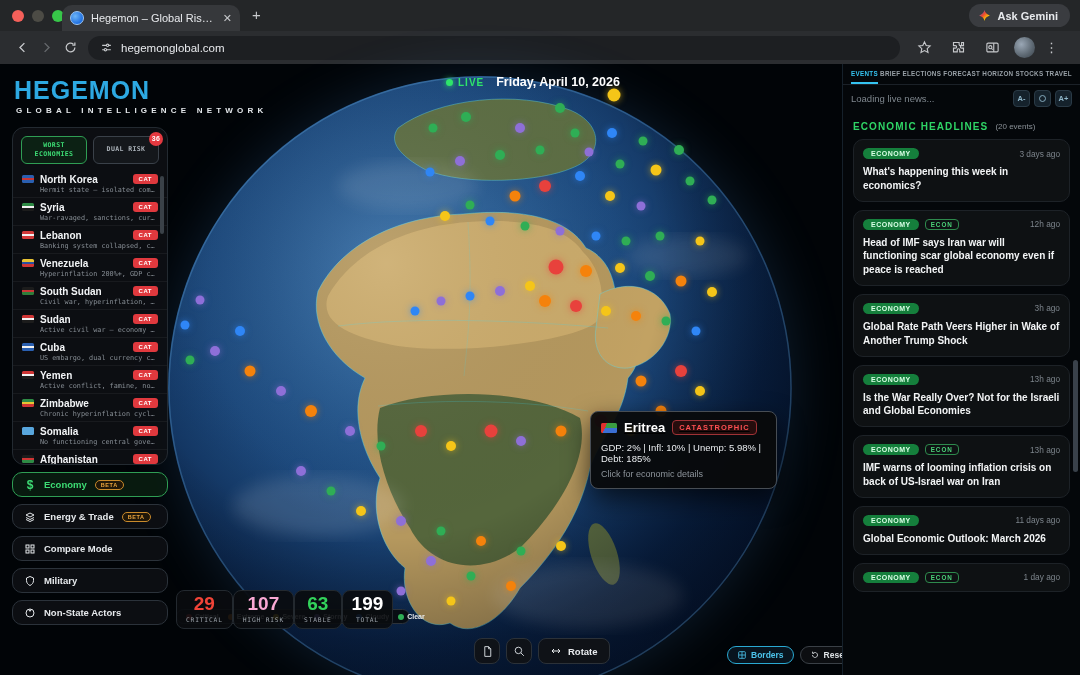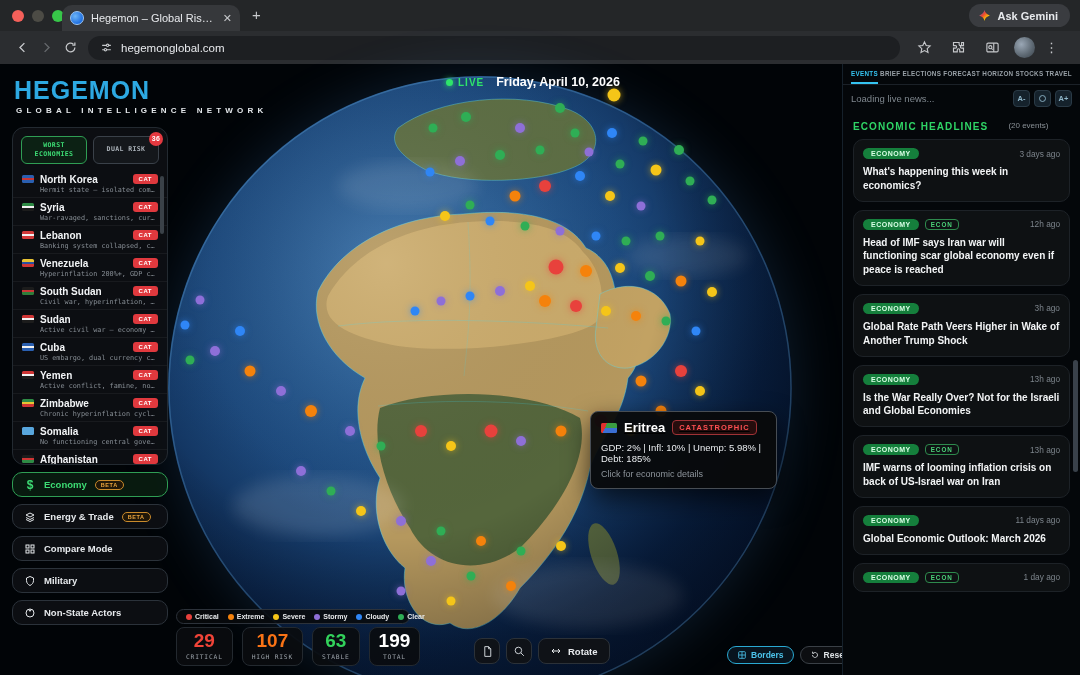--- a/index.html
+++ b/index.html
@@ -93,21 +93,21 @@
   .tt-stats { color:#e9ecef; font-size:9.5px; margin-top:7px; font-weight:normal; }
   .tt-hint { color:#8d949b; font-size:9px; margin-top:5px; }
 
   
   .legend { position:absolute; left:176px; top:609px; width:234px; height:15px; z-index:3;
             border:1px solid #2c323a; background:rgba(8,10,12,.88); border-radius:9px;
             display:flex; align-items:center; gap:9px; padding:0 9px; }
   .lg-item { display:flex; align-items:center; gap:3px; }
   .lg-dot { width:6px; height:6px; border-radius:50%; }
   .lg-label { color:#e8eaec; font-size:7px; font-weight:bold; }
-  .stats { position:absolute; left:176px; top:627px; display:flex; gap:9px; z-index:3;justify-content:flex-end; }
+  .stats { position:absolute; left:176px; top:590px; display:flex; z-index:3;justify-content:flex-end; }
   .stat { background:rgba(10,12,15,.92); border:1px solid #23292f; border-radius:8px;
           padding:3px 9px 5px; text-align:center; min-width:46px; }
   .stat-val { font-size:19px; font-weight:bold; line-height:1.05; }
   .stat-label { font-size:6.3px; color:#9aa1a8; font-family:"DejaVu Sans Mono",monospace; letter-spacing:.8px; margin-top:2px; }
   .map-tools { position:absolute; left:474px; top:638px; display:flex; gap:6px; z-index:3; }
   .icon-btn { width:26px; height:26px; border-radius:8px; background:rgba(16,18,22,.92); border:1px solid #2b3138;
               display:flex; align-items:center; justify-content:center; color:#cfd4d8; }
   .icon-btn svg { width:13px; height:13px; }
   .rotate-btn { height:26px; border-radius:8px; background:rgba(16,18,22,.92); border:1px solid #2b3138;
                 display:flex; align-items:center; gap:6px; padding:0 11px; color:#e8ebee; font-size:9.5px; font-weight:bold; }
@@ -125,21 +125,21 @@
   .news-tabs { height:21px; display:flex; align-items:stretch; justify-content:space-between;
                padding:0 8px; border-bottom:1px solid #1b2128; }
   .ntab { color:#98a0a7; font-size:6.3px; font-weight:bold; letter-spacing:.3px; display:flex; align-items:center;
           white-space:nowrap; border-bottom:2px solid transparent; }
   .ntab-active { color:#35c3f0; border-bottom:2px solid #35c3f0; }
   .news-toolbar { height:26px; display:flex; align-items:center; padding:0 8px; gap:4px; }
   .loading { color:#7e868d; font-size:9.5px; margin-right:auto; }
   .fbtn { width:17px; height:17px; border-radius:4px; background:#15222c; border:1px solid #2a3a46;
           color:#8fb6c9; font-size:7.5px; font-weight:bold; display:flex; align-items:center; justify-content:center; }
   .fbtn svg { width:9px; height:9px; }
-  .news-head { padding:10px 10px 7px; display:flex; align-items:flex-start; gap:20px; }
+  .news-head { padding:10px 10px 7px; display:flex; align-items:center; gap:7px; }
   .nh-title { color:#2fd566; font-size:10px; font-weight:bold; letter-spacing:1.1px; }
   .nh-count { color:#8a9197; font-size:8px; }
   .news-list { padding:0 10px; display:flex; flex-direction:column; gap:8px; }
   .ncard { background:#0e1113; border:1px solid #1d2227; border-radius:10px; padding:8px 9px; }
   .nbadges { display:flex; align-items:center; gap:6px; }
   .b-solid { background:#157f3c; color:#d9ffe6; font-size:7px; font-weight:bold; letter-spacing:.5px;
              padding:2px 8px; border-radius:9px; }
   .b-outline { border:1px solid #2e8a4d; color:#4cd37a; font-size:6.3px; font-weight:bold; letter-spacing:1px;
                padding:1px 5px; border-radius:4px; }
   .ntime { margin-left:auto; color:#7c848b; font-size:8.3px; }
@@ -544,21 +544,21 @@
       <span class="lg-dot" style="background:#2fae55"></span>
       <span class="lg-label">Clear</span>
     </span>
     </div>
   <div class="stats" id="stats">
       <div class="stat">
       <div class="stat-val" style="color:#f04438">29</div>
       <div class="stat-label">CRITICAL</div>
     </div>
       <div class="stat">
-      <div class="stat-val" style="color:#f97316">107</div>
+      <div class="stat-val" style="color:#f9a8d4">107</div>
       <div class="stat-label">HIGH RISK</div>
     </div>
       <div class="stat">
       <div class="stat-val" style="color:#32d25b">63</div>
       <div class="stat-label">STABLE</div>
     </div>
       <div class="stat">
       <div class="stat-val" style="color:#ffffff">199</div>
       <div class="stat-label">TOTAL</div>
     </div>

